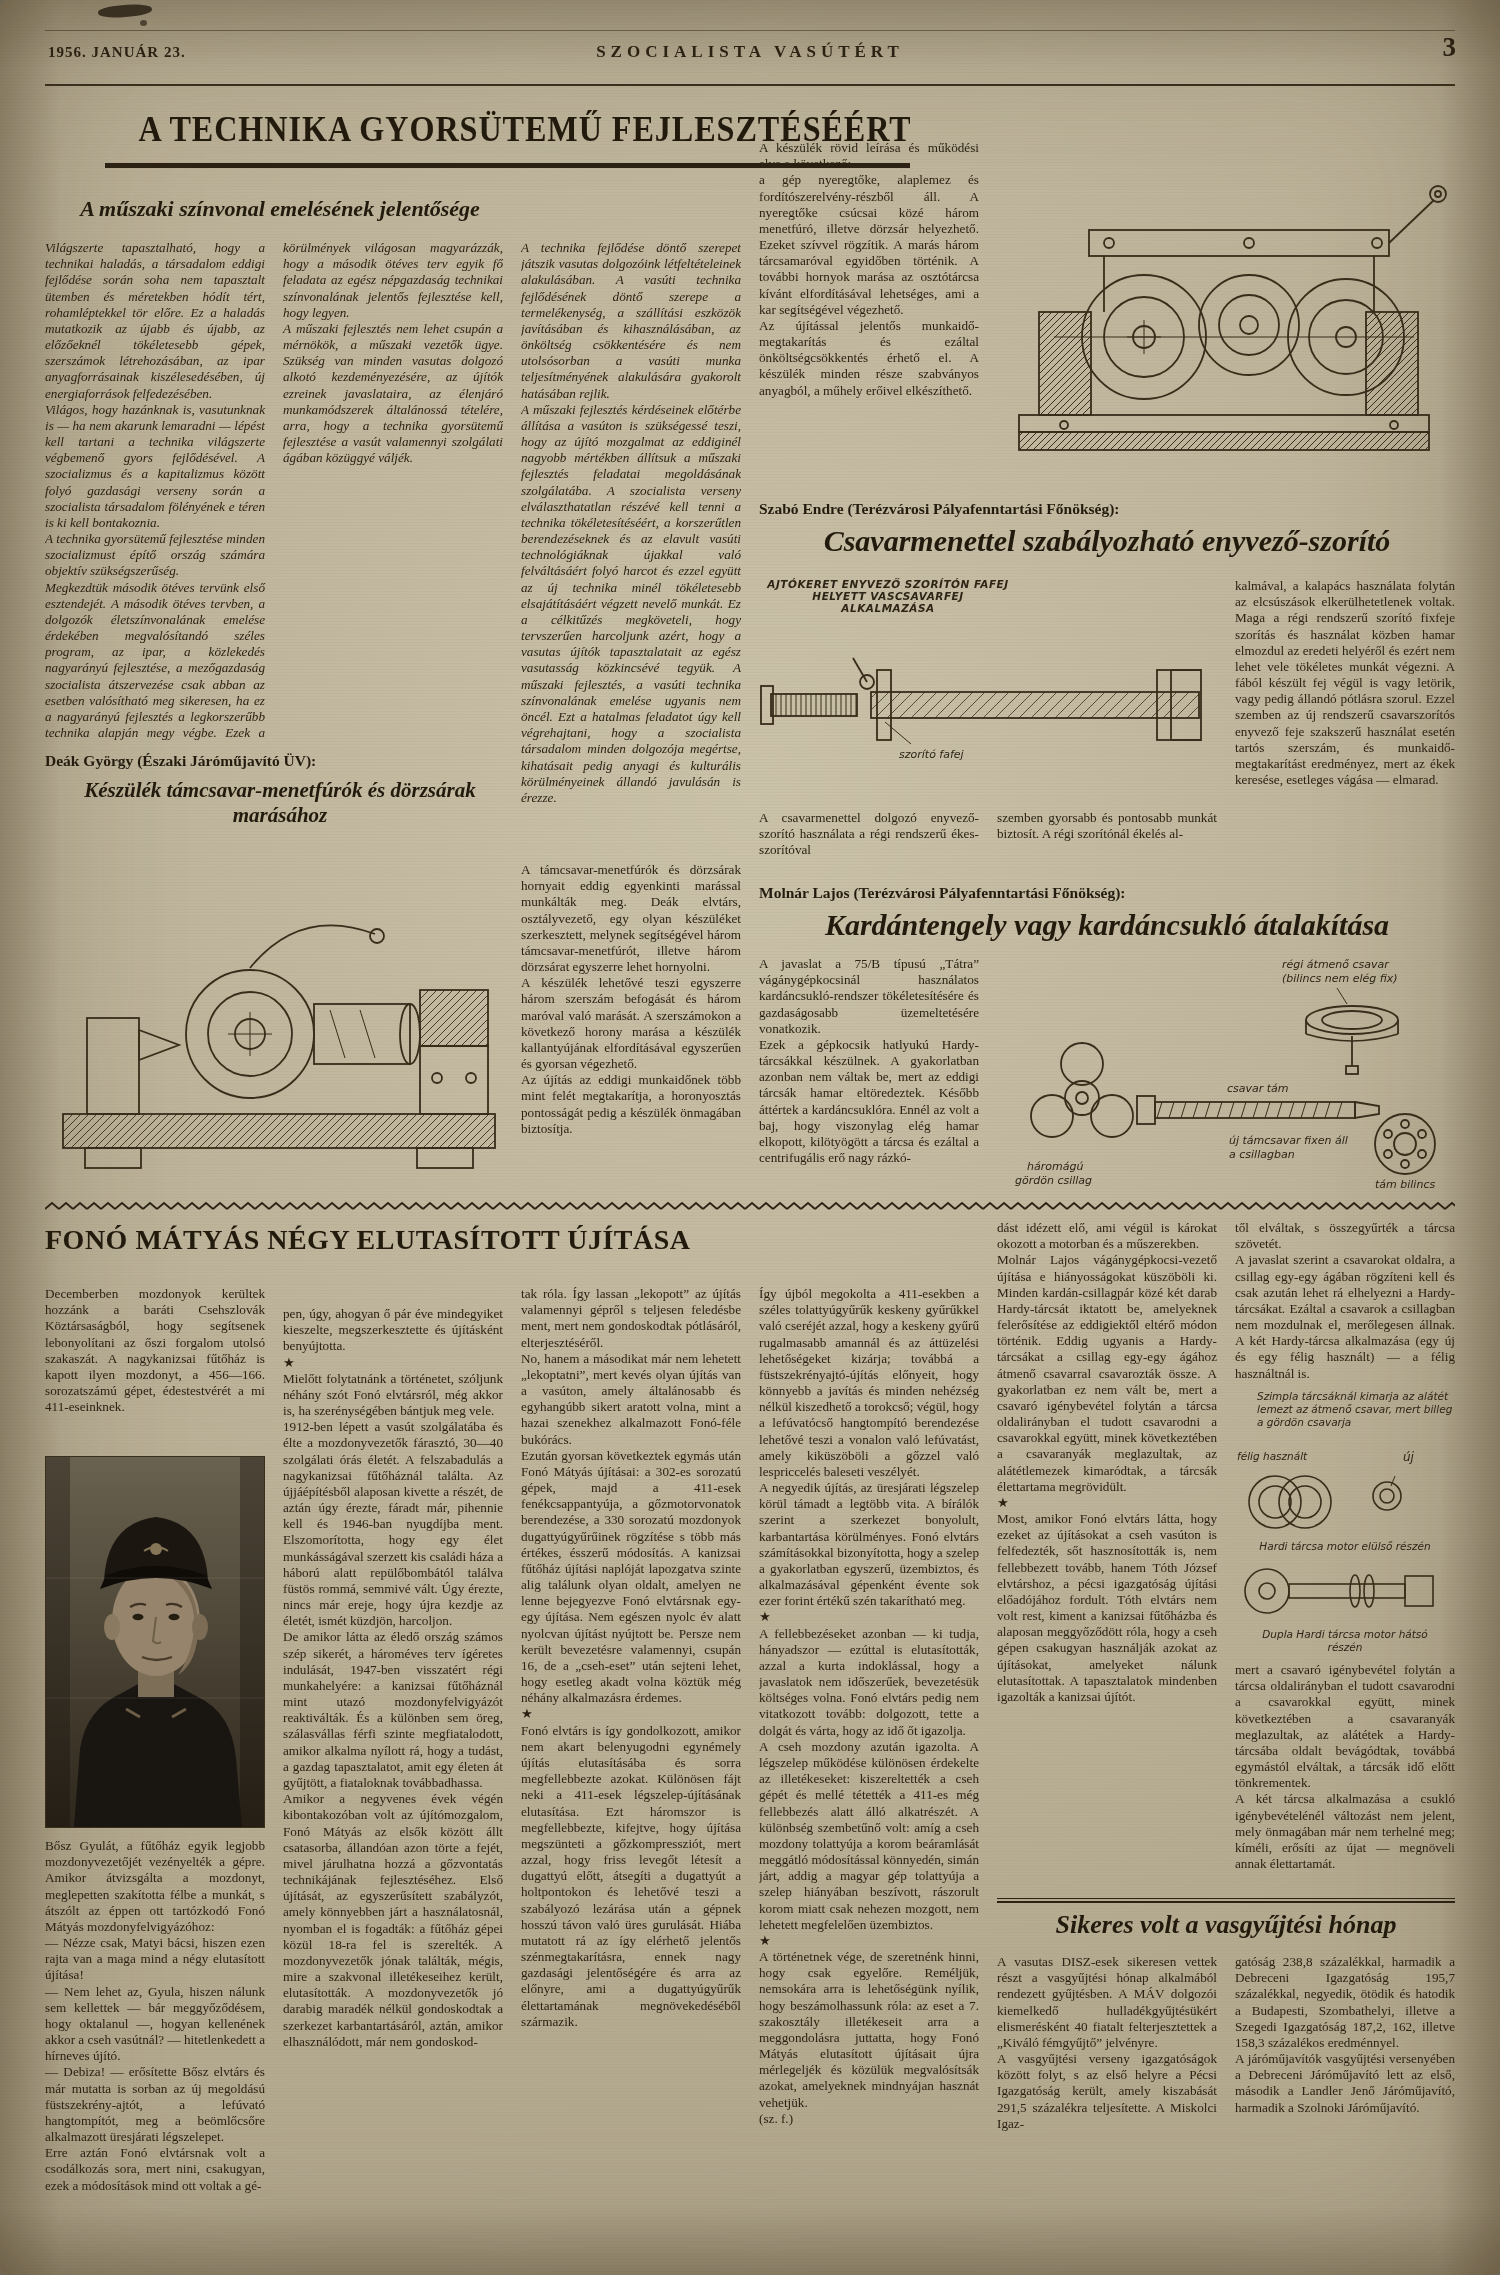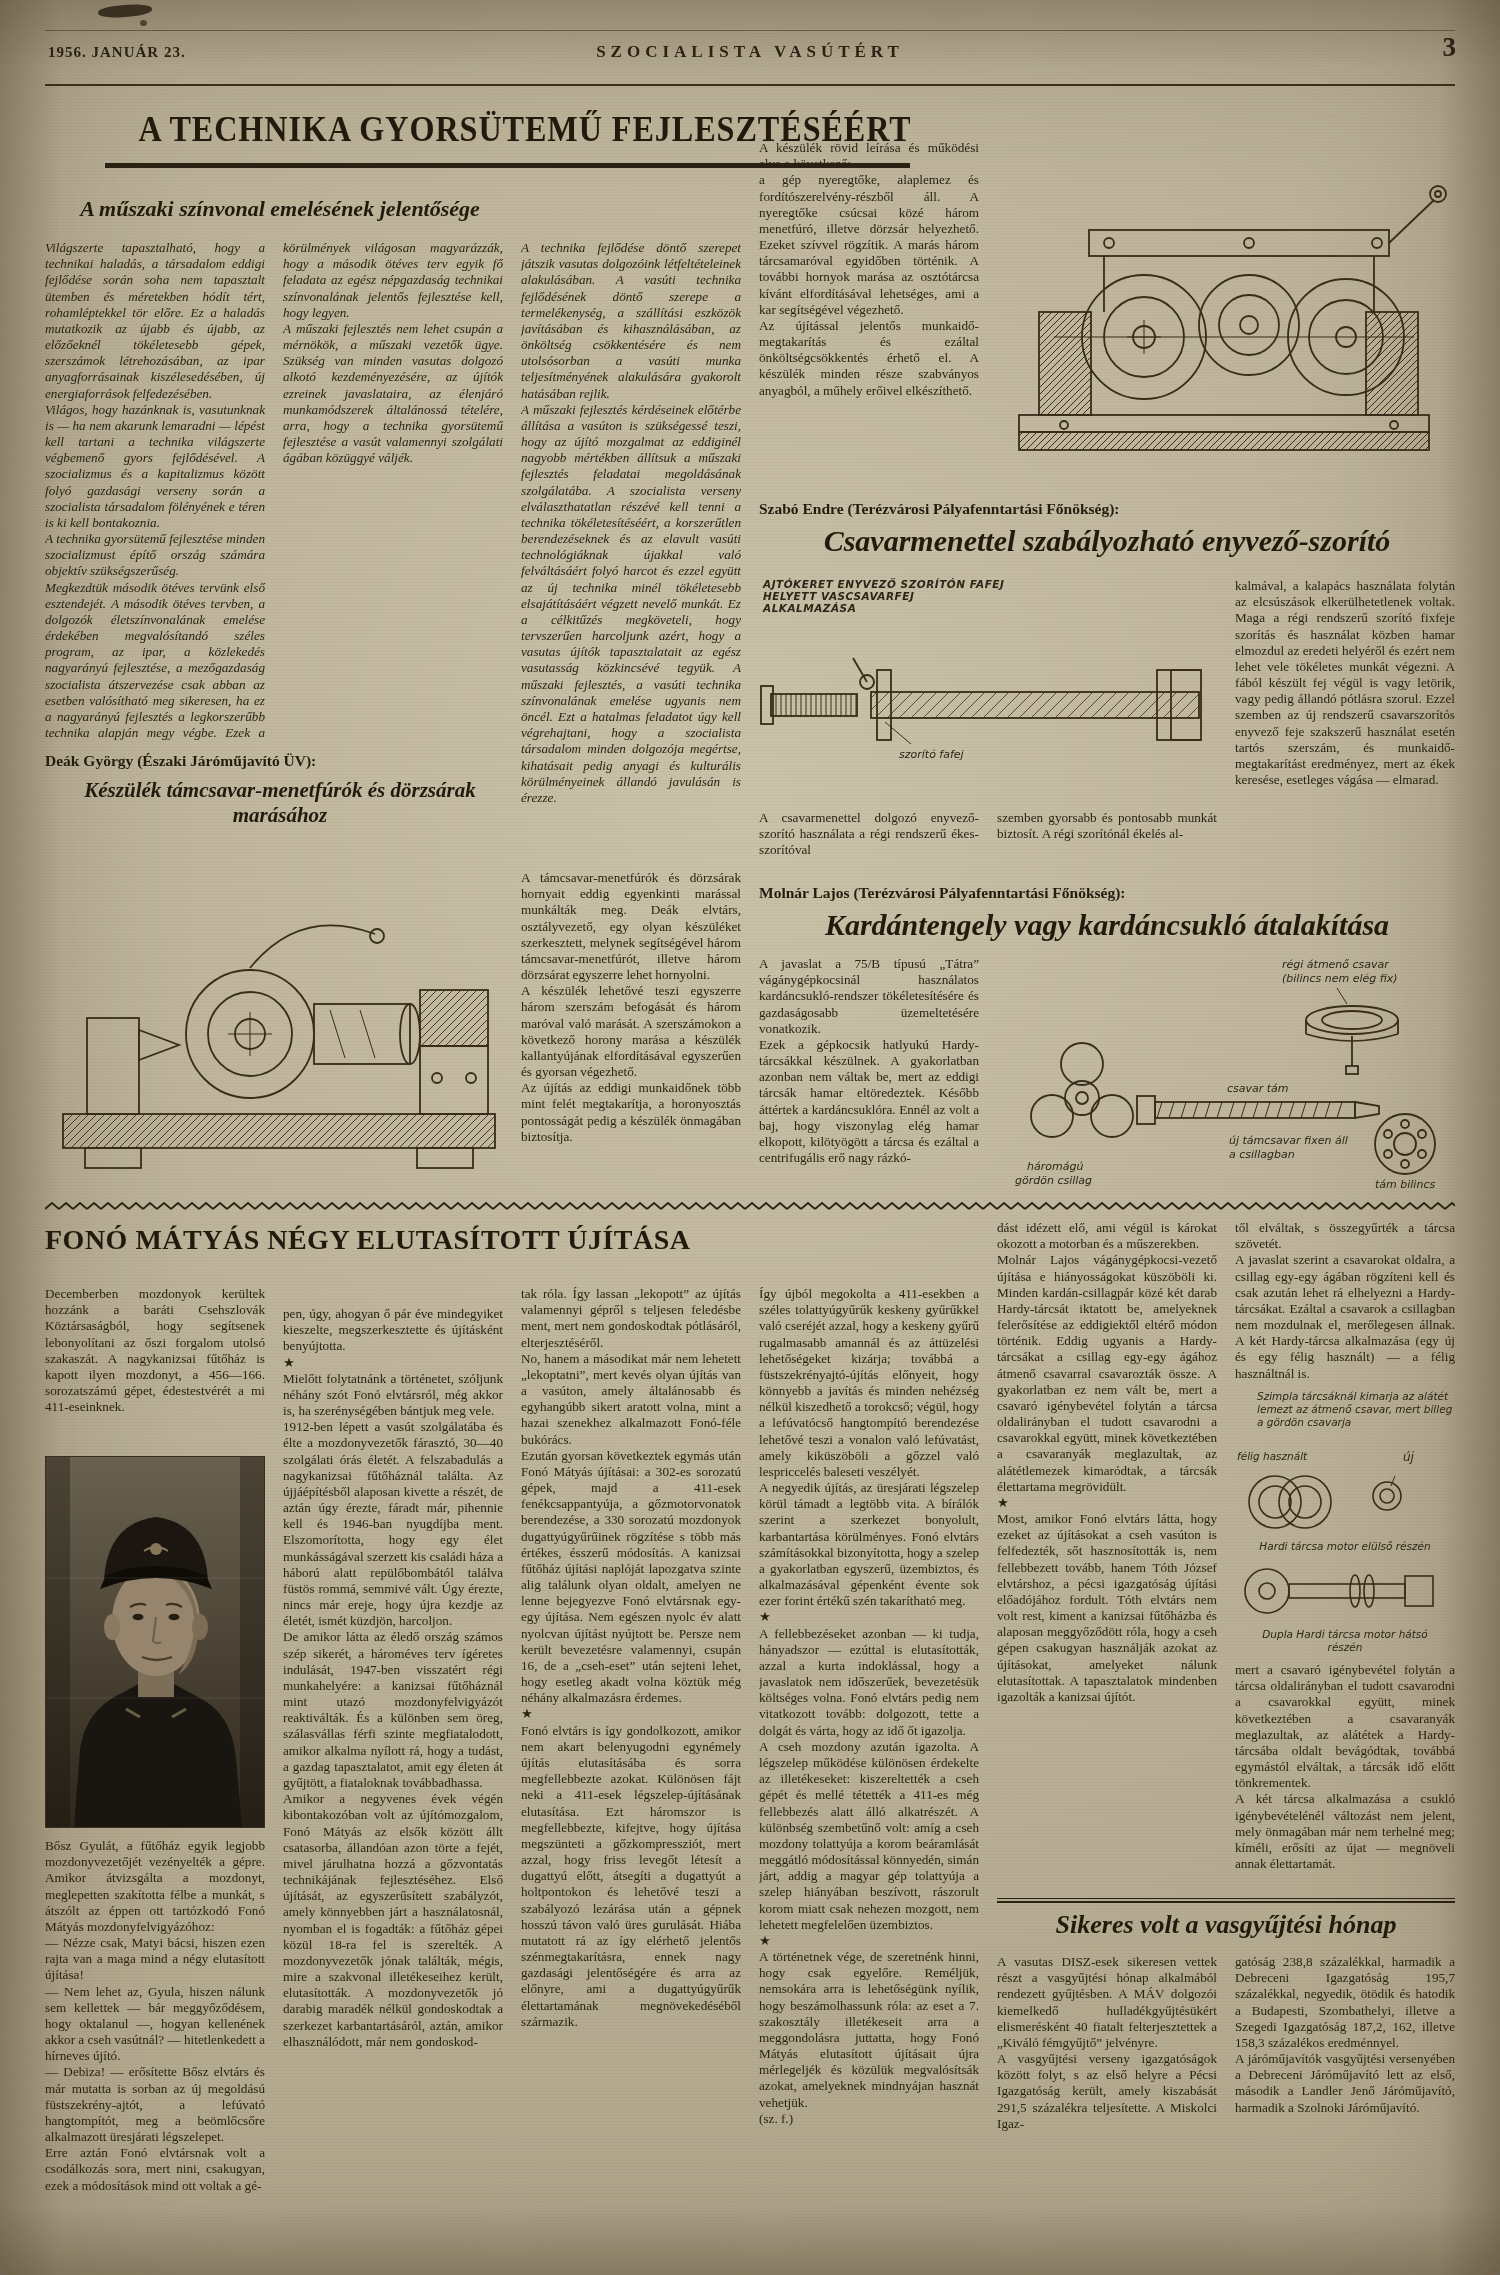--- a/index.html
+++ b/index.html
@@ -97,21 +97,21 @@
         <circle cx="70" cy="293" r="4"></circle>
           <circle cx="400" cy="293" r="4"></circle>
       </g>
     </svg>
   </div>
 
   <div class="byline" style="left:759px;top:500px;width:696px;">Szabó Endre (Terézvárosi Pályafenntartási Főnökség):</div>
   <div class="art-head" style="left:759px;top:524px;width:696px;font-size:30px;">Csavarmenettel szabályozható enyvező-szorító</div>
 
   <div class="abs" style="left:759px;top:578px;width:458px;height:224px;">
-    <div class="cap" style="position:absolute;left:4px;top:0;width:250px;font-size:10.5px;font-weight:bold;white-space:pre-line;letter-spacing:.5px;">AJTÓKERET ENYVEZŐ SZORÍTÓN FAFEJ HELYETT VASCSAVARFEJ
+    <div class="cap" style="position:absolute;left:4px;top:0;width:250px;font-size:10.5px;font-weight:bold;text-align:center;white-space:pre-line;letter-spacing:.5px;">AJTÓKERET ENYVEZŐ SZORÍTÓN FAFEJ HELYETT VASCSAVARFEJ
 ALKALMAZÁSA</div>
     <svg width="458" height="150" viewBox="0 0 458 150" style="position:absolute;left:0;top:52px;">
       <defs>
         <pattern id="ch" width="12" height="12" patternUnits="userSpaceOnUse">
             <path d="M0,12 L12,0" stroke="#3a2f1c" stroke-width=".8"></path>
           </pattern>
         <pattern id="cv" width="5" height="22" patternUnits="userSpaceOnUse">
             <line x1="2" y1="0" x2="2" y2="22" stroke="#3a2f1c" stroke-width="1"></line>
           </pattern>
       </defs>
@@ -162,21 +162,21 @@
           <line x1="315" y1="148" x2="330" y2="196" stroke-width="1"></line>
         <rect x="375" y="128" width="68" height="56" fill="url(#fh)"></rect>
         <rect x="375" y="184" width="68" height="68"></rect>
         <circle cx="392" cy="216" r="5"></circle>
           <circle cx="426" cy="216" r="5"></circle>
         <path d="M205,106 Q255,44 330,72"></path>
         <circle cx="332" cy="74" r="7"></circle>
       </g>
     </svg>
   </div>
-  <div class="col" style="left:521px;top:862px;width:220px;height:330px;margin-top:8px;">A támcsavar-menetfúrók és dörzsárak hornyait eddig egyenkinti marással munkálták meg. Deák elvtárs, osztályvezető, egy olyan készüléket szerkesztett, melynek segítségével három támcsavar-menetfúrót, illetve három dörzsárat egyszerre lehet hornyolni.
+  <div class="col" style="left:521px;top:862px;width:220px;height:330px;">A támcsavar-menetfúrók és dörzsárak hornyait eddig egyenkinti marással munkálták meg. Deák elvtárs, osztályvezető, egy olyan készüléket szerkesztett, melynek segítségével három támcsavar-menetfúrót, illetve három dörzsárat egyszerre lehet hornyolni.
 A készülék lehetővé teszi egyszerre három szerszám befogását és három maróval való marását. A szerszámokon a következő horony marása a készülék kallantyújának elfordításával egyszerűen és gyorsan végezhető.
 Az újítás az eddigi munkaidőnek több mint felét megtakarítja, a horonyosztás pontosságát pedig a készülék önmagában biztosítja.</div>
 
   <div class="byline" style="left:759px;top:884px;">Molnár Lajos (Terézvárosi Pályafenntartási Főnökség):</div>
   <div class="art-head" style="left:759px;top:908px;width:696px;font-size:30px;">Kardántengely vagy kardáncsukló átalakítása</div>
   <div class="col" style="left:759px;top:956px;width:220px;height:238px;">A javaslat a 75/B típusú „Tátra” vágánygépkocsinál használatos kardáncsukló-rendszer tökéletesítésére és gazdaságosabb üzemeltetésére vonatkozik.
 Ezek a gépkocsik hatlyukú Hardy-tárcsákkal készülnek. A gyakorlatban azonban nem váltak be, mert az eddigi tárcsák hamar eltöredeztek. Később áttértek a kardáncsuklóra. Ennél az volt a baj, hogy viszonylag elég hamar elkopott, kilötyögött a tárcsa és ezáltal a centrifugális erő nagy rázkó-</div>
 
   <div class="abs" style="left:997px;top:948px;width:458px;height:246px;">
     <svg width="458" height="246" viewBox="0 0 458 246">

